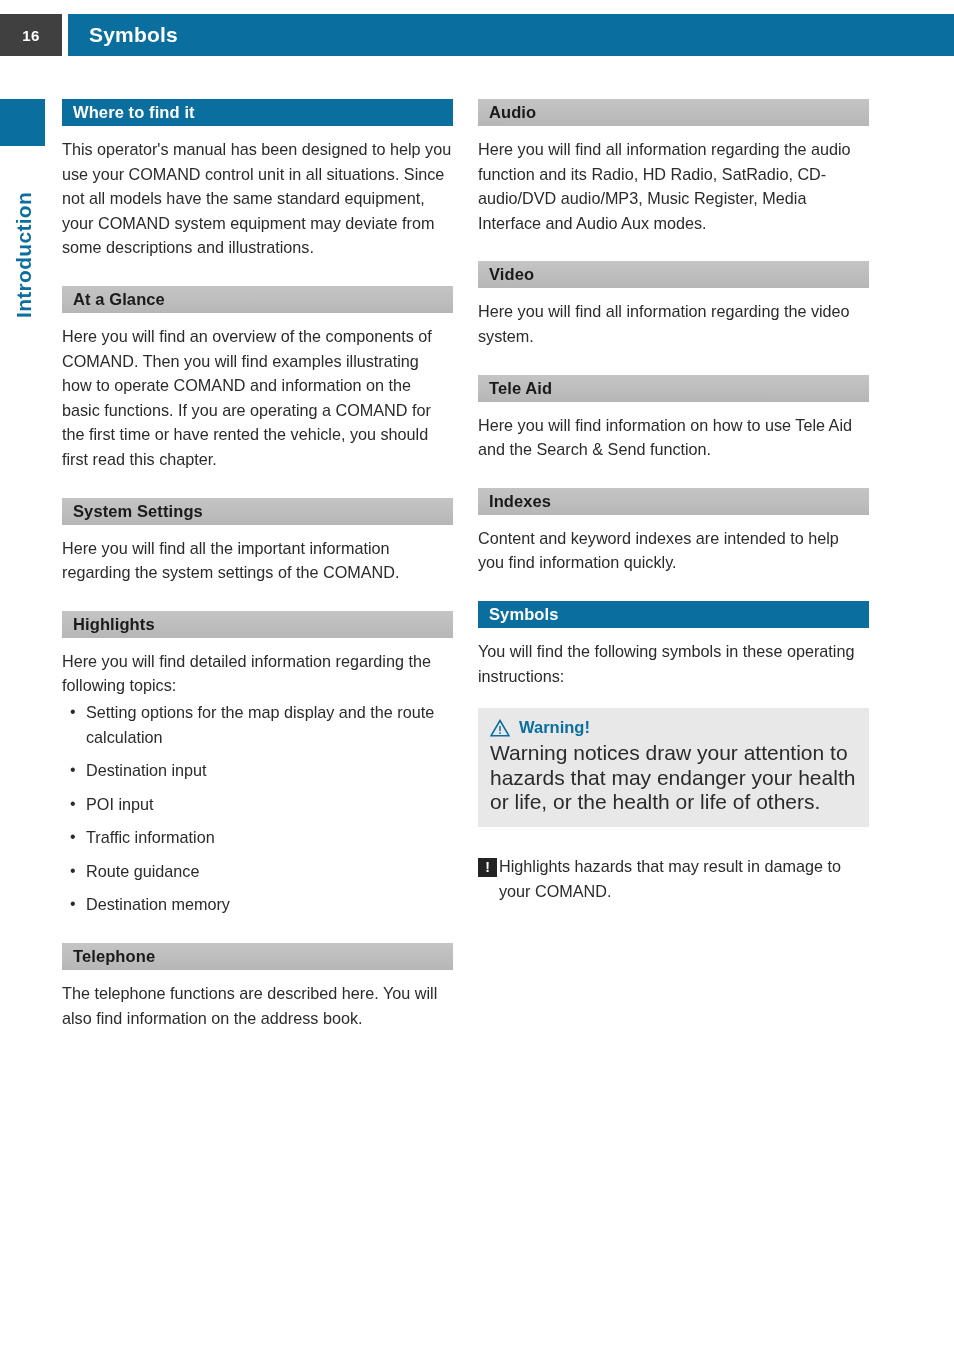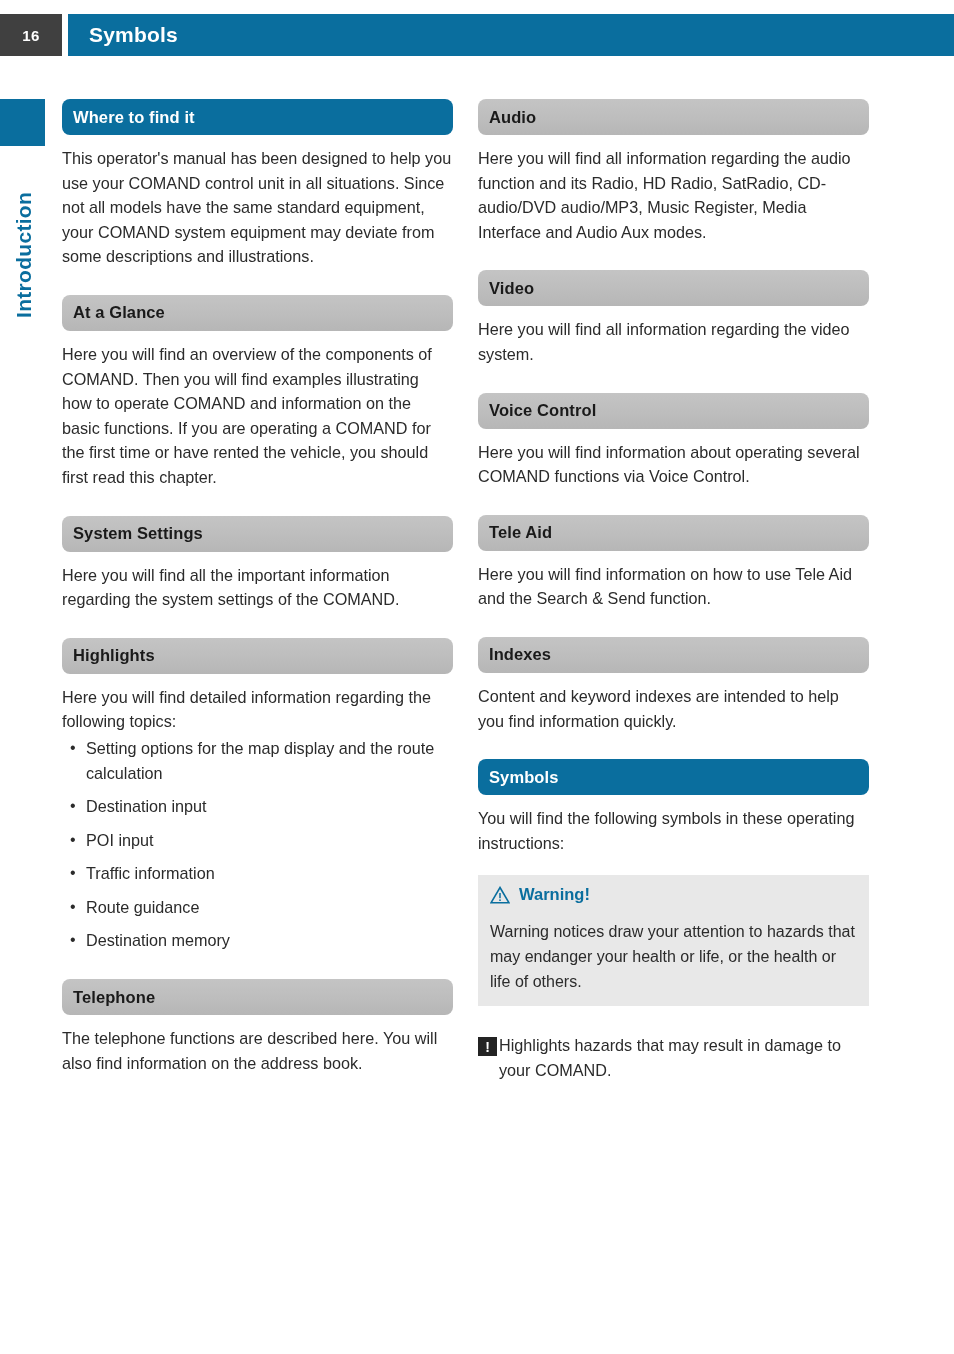--- a/index.html
+++ b/index.html
@@ -86,30 +86,29 @@
     top: 99px;
     width: 391px;
   }
   .col-left  { left: 62px; }
   .col-right { left: 478px; }
 
   
   .section { margin-bottom: 26px; }
 
   .sec-head {
-    height: 36px;
+    height: 27px;
     display: flex;
     align-items: center;
     font-size: 16.5px;
     font-weight: bold;
     padding-left: 11px;
     color: #1a1a1a;
     background: linear-gradient(to bottom, #c4c4c4 0%, #bdbdbd 55%, #b6b6b6 100%);
     letter-spacing: 0.1px;
-    border-radius: 8px;
   }
   .sec-head.blue {
     background: #0a6e9e;
     color: #ffffff;
   }
 
   .sec-body {
     font-size: 16.2px;
     line-height: 24.6px;
     color: #2b2b2b;
@@ -144,30 +143,30 @@
   
   .warn-box {
     background: #e8e8e8;
     padding: 10px 12px 12px 12px;
     margin-top: 20px;
   }
   .warn-head {
     display: flex;
     align-items: center;
     gap: 9px;
-    margin-bottom: 16px;
+    margin-bottom: 4px;
   }
   .warn-icon { width: 20px; height: 18px; flex: 0 0 auto; }
   .warn-title {
     color: #0a6e9e;
     font-size: 16.5px;
     font-weight: bold;
   }
   .warn-text {
-    font-size: 16px;
+    font-size: 21px;
     line-height: 24.6px;
     color: #2b2b2b;
   }
 
   
   .note-line {
     display: flex;
     align-items: flex-start;
     gap: 2px;
     margin-top: 27px;
@@ -270,26 +269,20 @@
   <div class="section">
     <div class="sec-head">Video</div>
     <div class="sec-body">
       <p>Here you will find all information regarding the video system.</p>
     </div>
   </div>
 
   <div class="section">
   </div>
 
-  <div class="section">
-    <div class="sec-head">Voice Control</div>
-    <div class="sec-body">
-      <p>Here you will find information about operating several COMAND functions via Voice Control.</p>
-    </div>
-  </div>
 
   <div class="section">
     <div class="sec-head">Tele Aid</div>
     <div class="sec-body">
       <p>Here you will find information on how to use Tele Aid and the Search &amp; Send function.</p>
     </div>
   </div>
 
   <div class="section">
     <div class="sec-head">Indexes</div>

